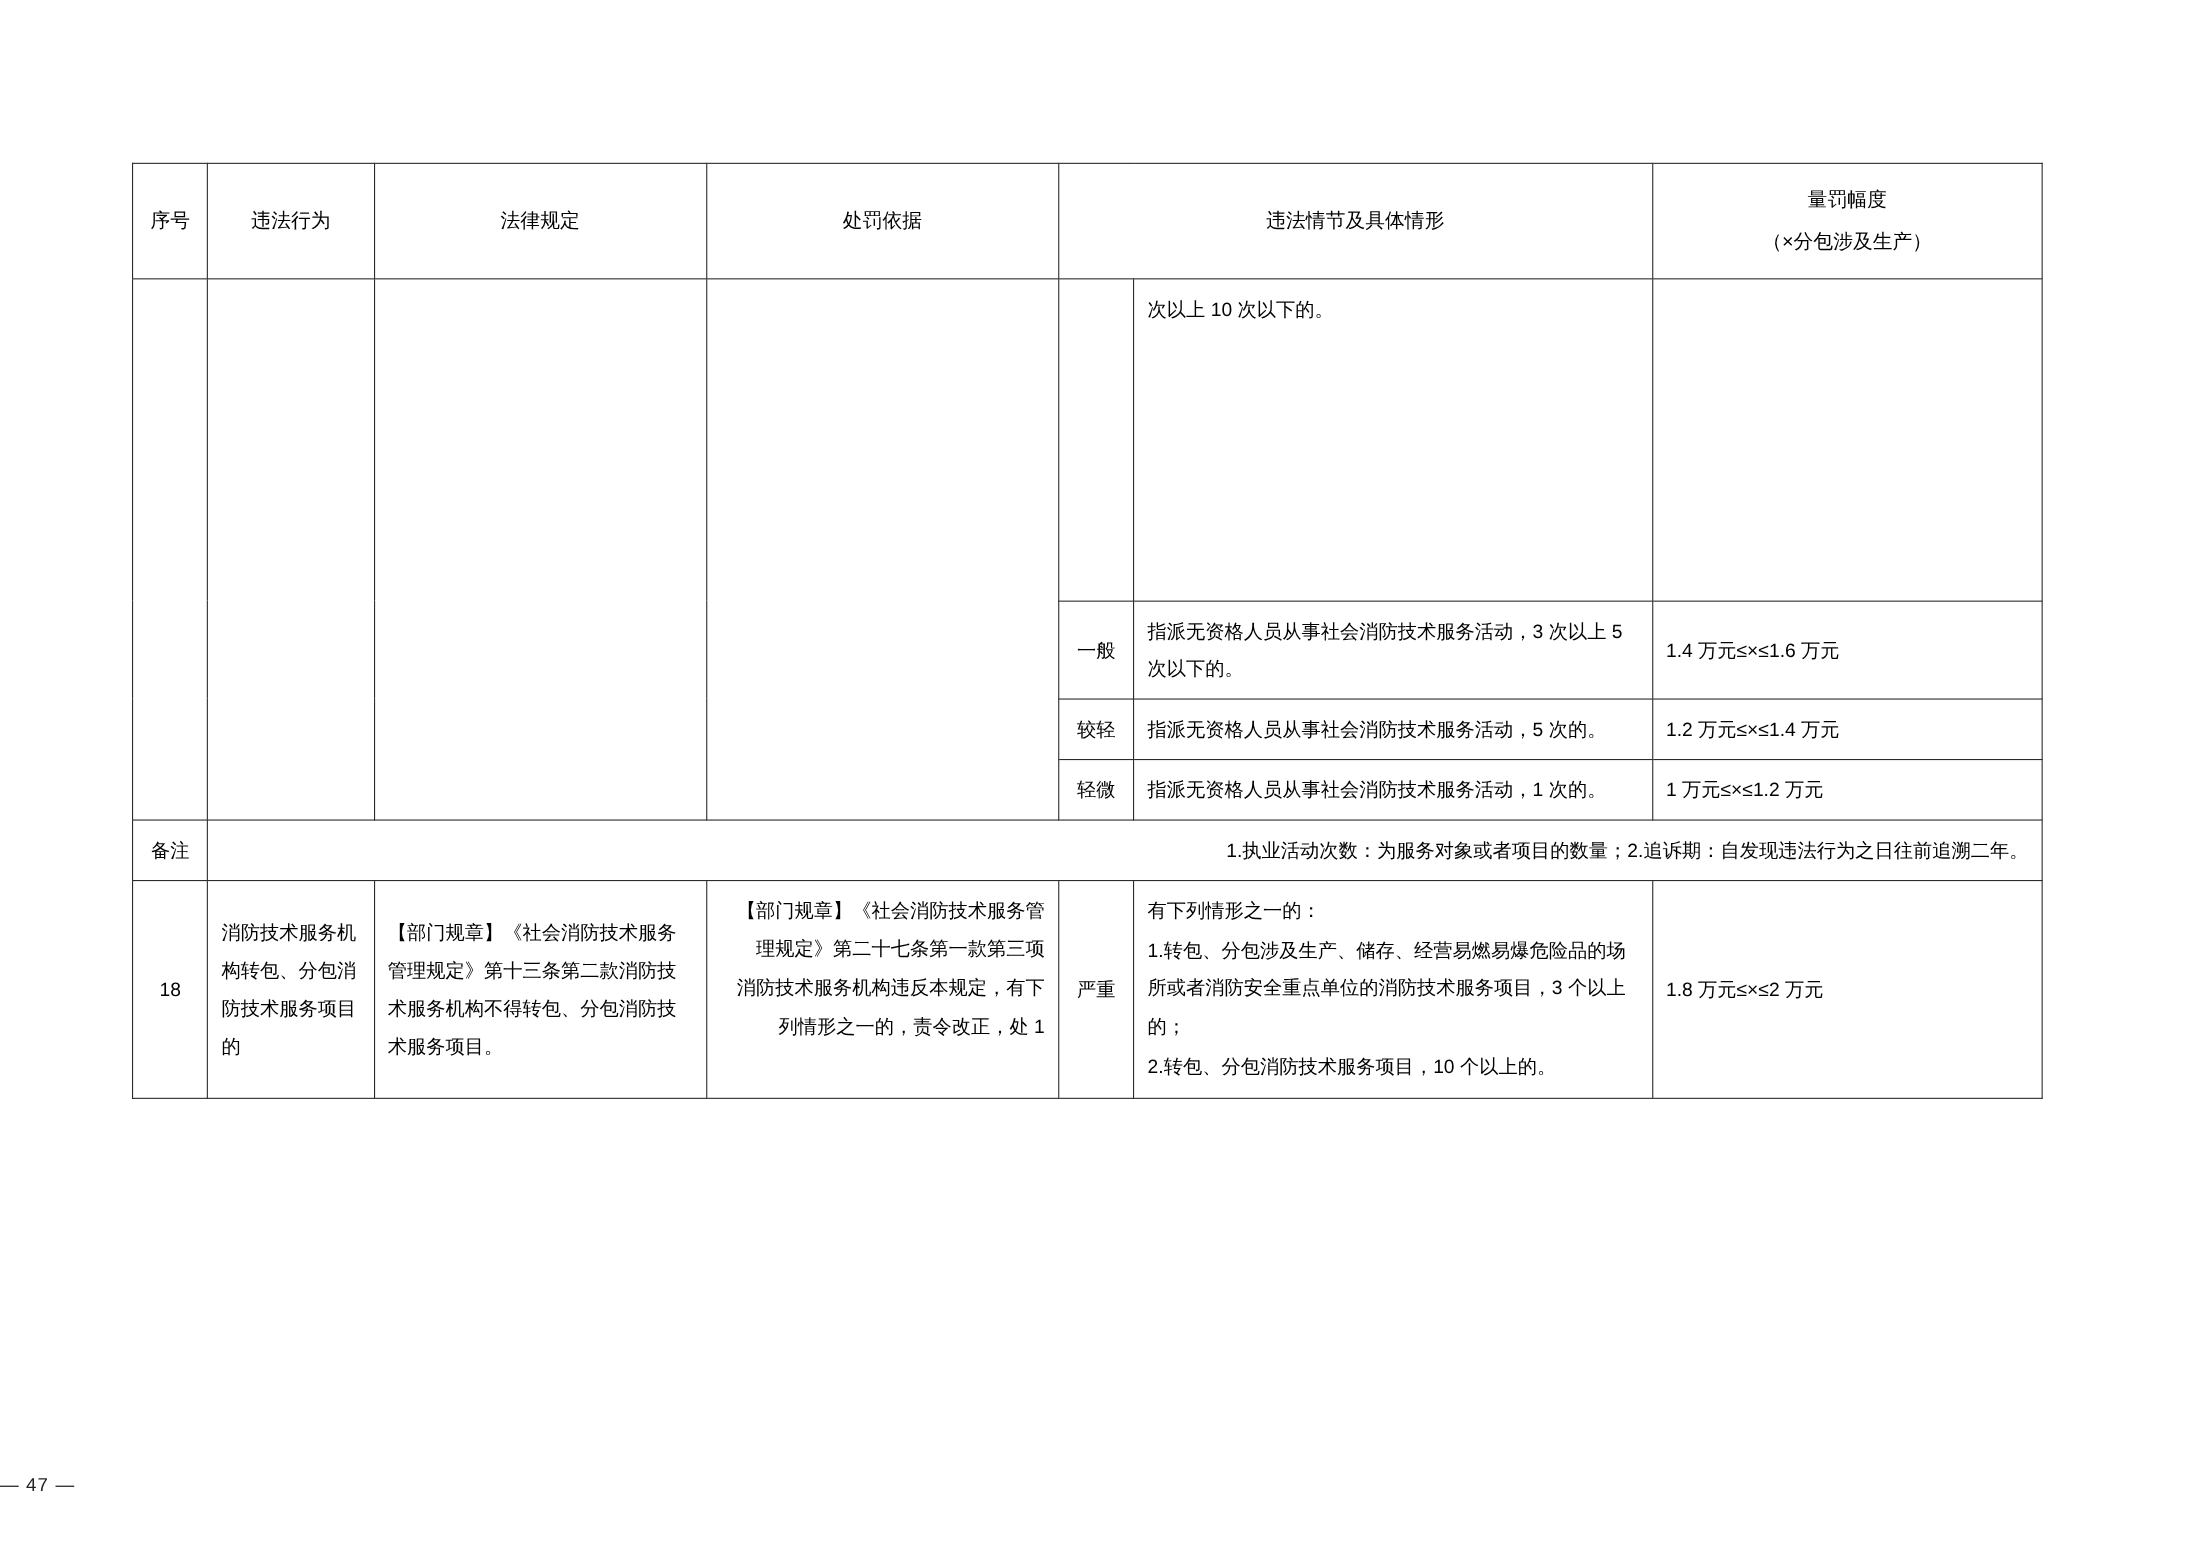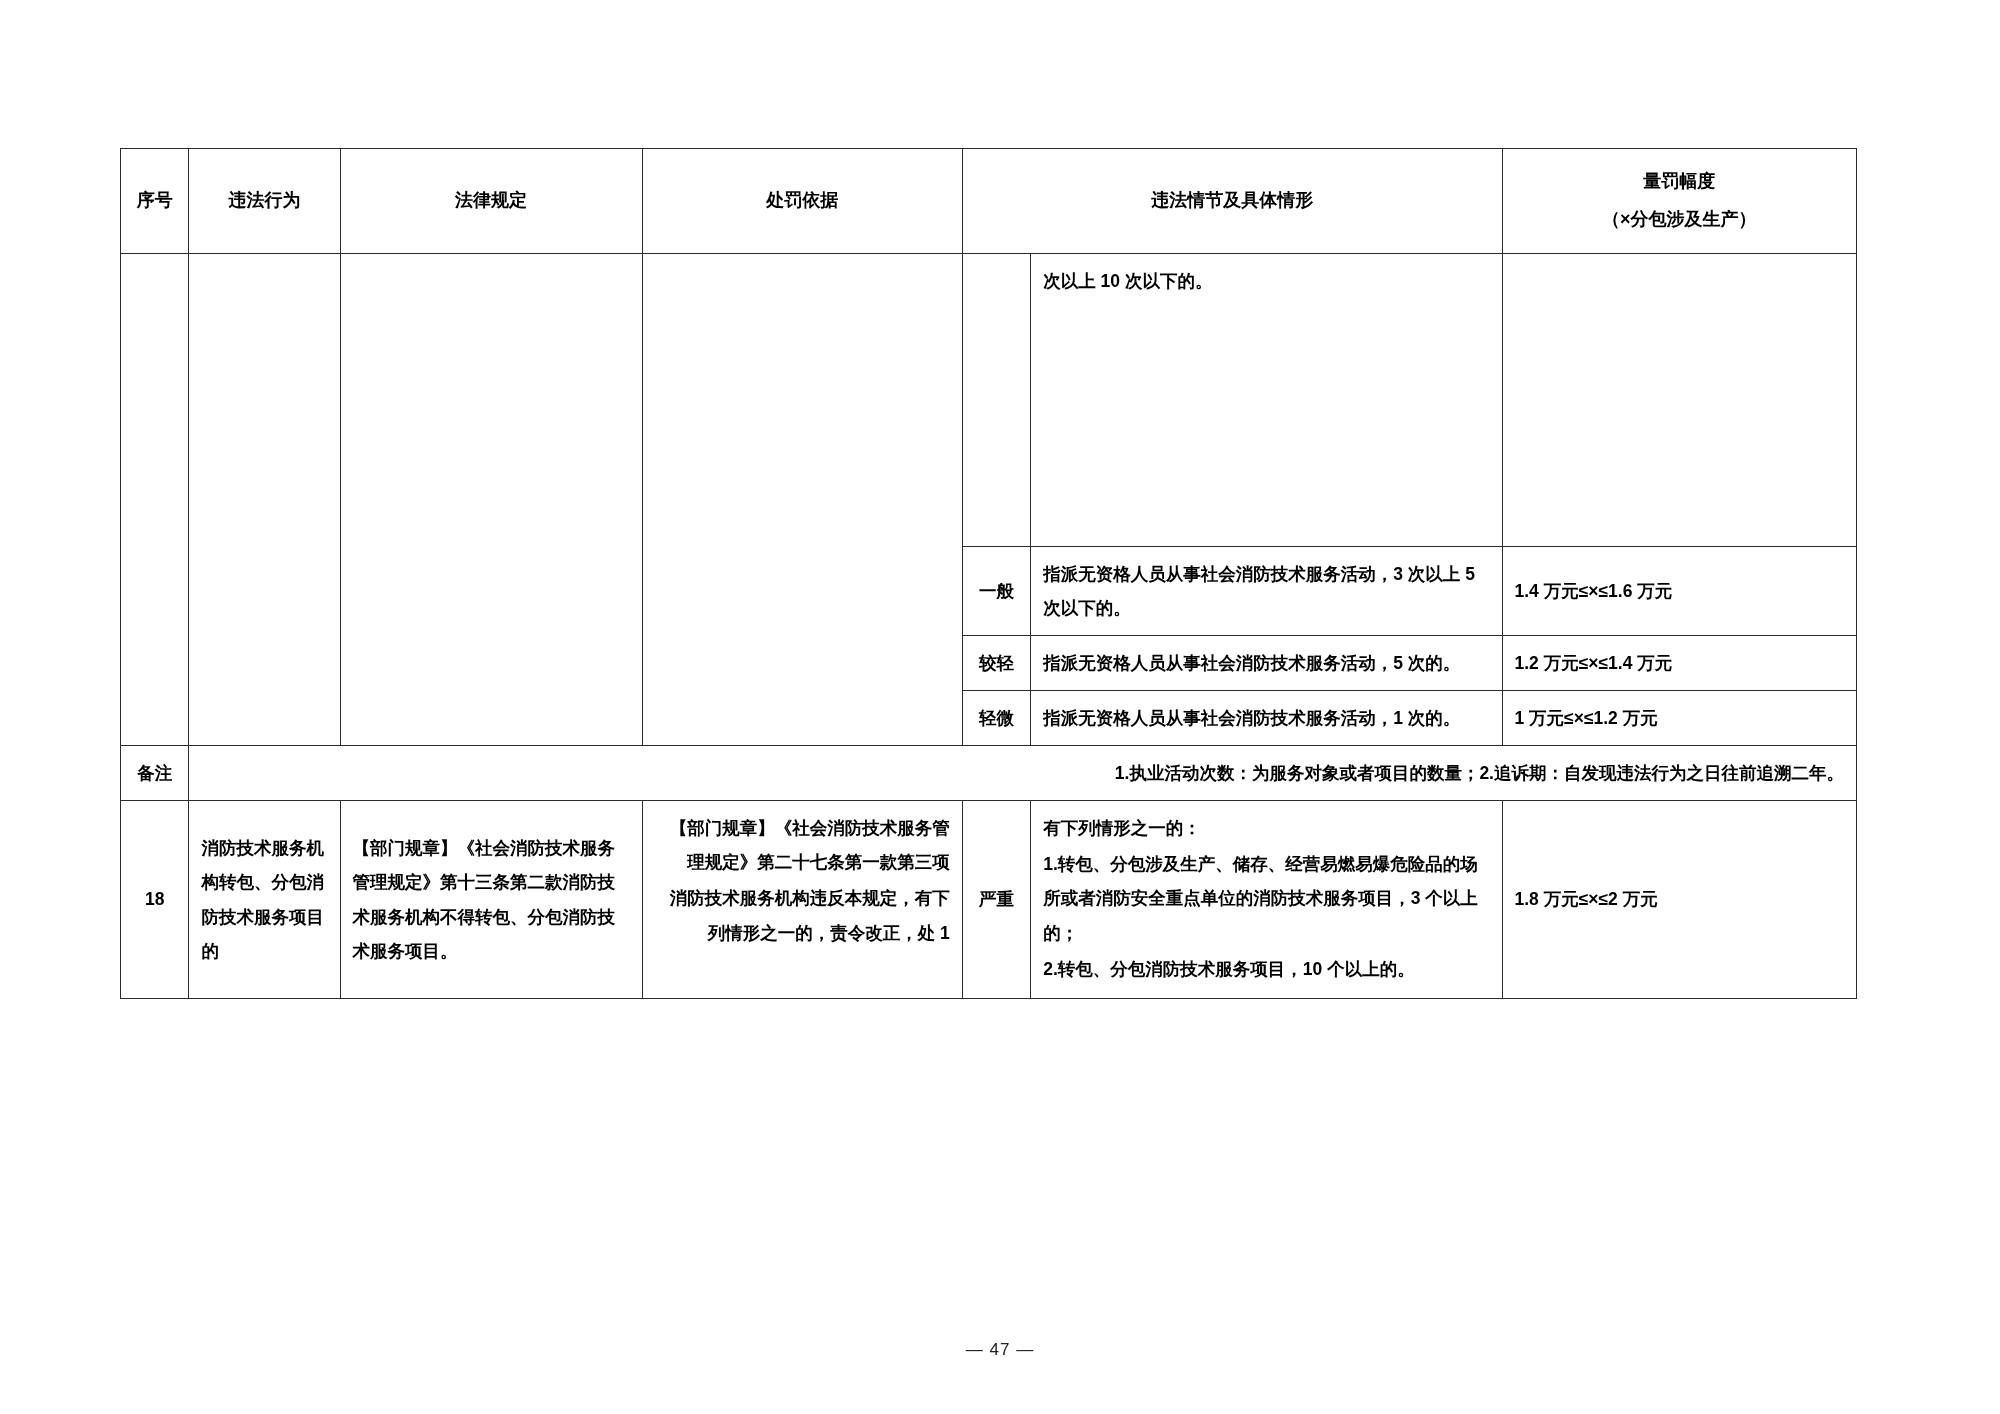--- a/index.html
+++ b/index.html
@@ -27,21 +27,21 @@
     left: 120px;
     top: 148px;
     width: 1737px;
     border-collapse: collapse;
     table-layout: fixed;
   }
   .doc-table td, .doc-table th {
     border: 1px solid #2b2b2b;
     vertical-align: middle;
     padding: 10px 12px;
-    font-weight: bold;
+    font-weight: normal;
     font-size: 17.5px;
     line-height: 1.95;
     color: #000000;
   }
   .hdr td {
     text-align: center;
     vertical-align: middle;
     padding: 14px 8px;
     font-size: 18px;
   }
@@ -75,21 +75,20 @@
     margin: 0;
   }
   .stacked p {
     margin: 0 0 2px 0;
   }
   .page-num {
     position: absolute;
     left: 0;
     top: 1340px;
     width: 2000px;
-    text-align: center;
     font-size: 17px;
     color: #222;
     letter-spacing: 1px;
   }
   .seq-num {
     font-size: 17px;
   }
 </style>
 </head>
 <body>

